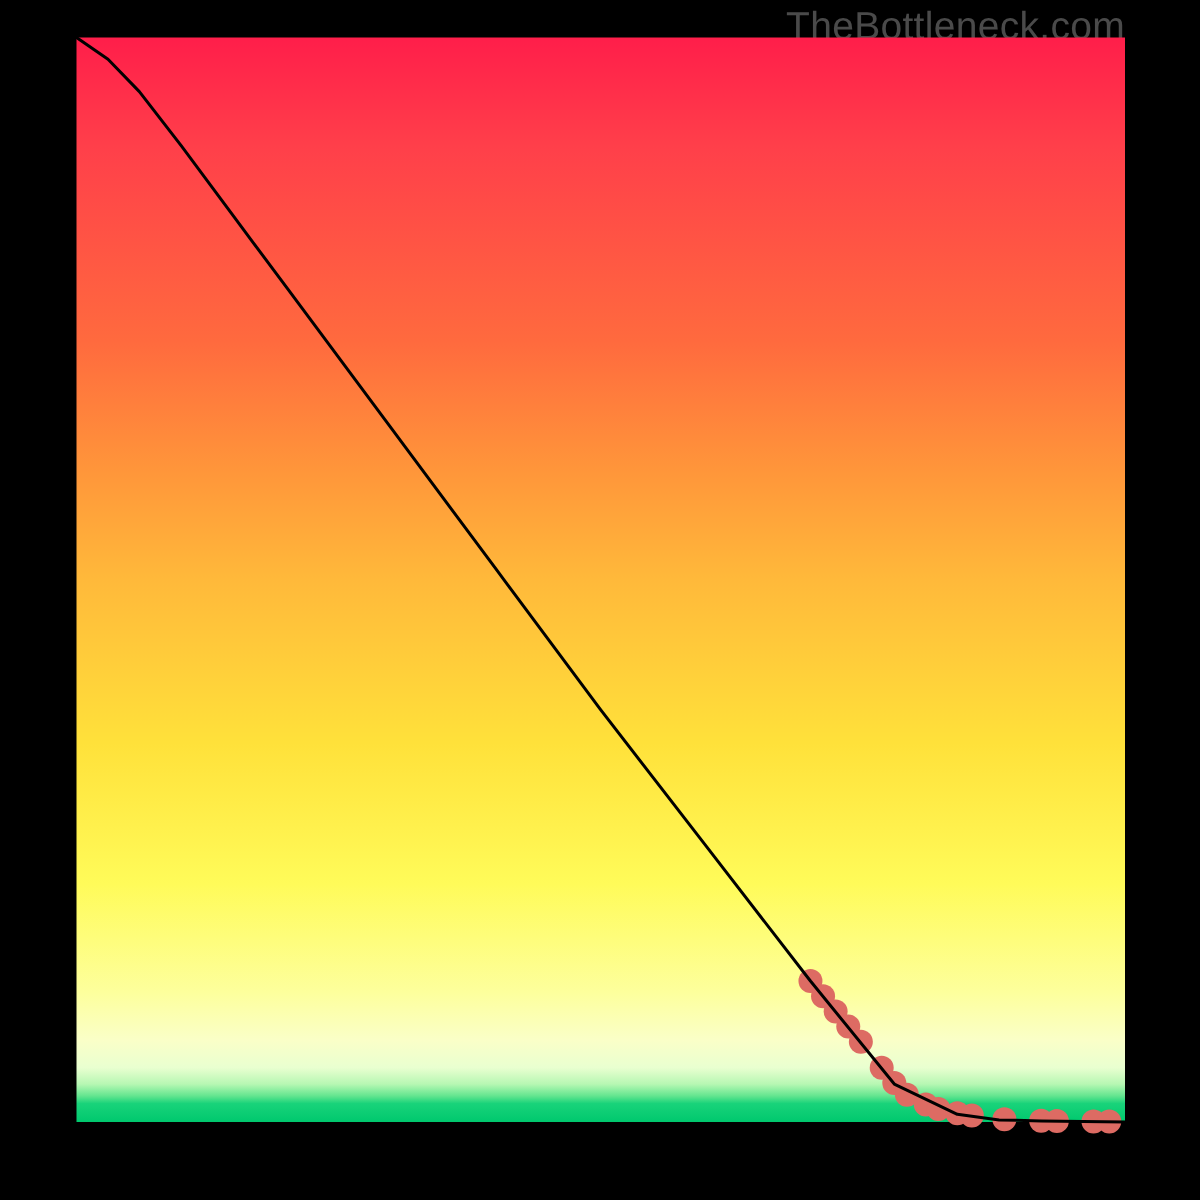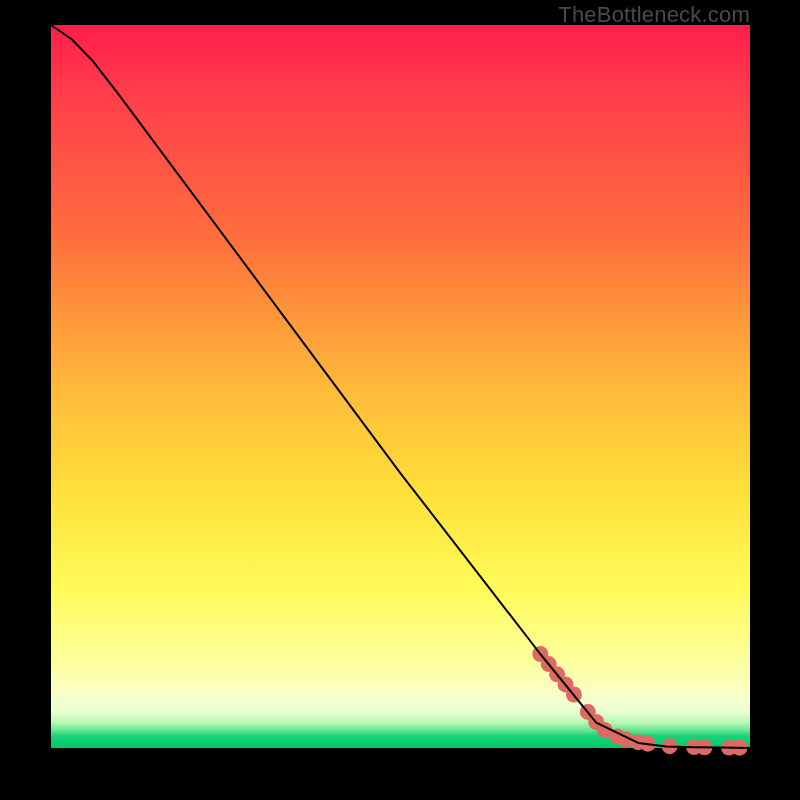--- a/index.html
+++ b/index.html
@@ -48,21 +48,21 @@
     top: 0;
     width: 699px;
     height: 723px;
     overflow: visible;
   }
   .watermark {
     position: absolute;
     top: 2px;
     right: 50px;
     color: #4a4a4a;
-    font-size: 22px;
+    font-size: 26px;
     font-weight: 500;
     letter-spacing: 0.2px;
     user-select: none;
   }
 </style>
 </head>
 <body>
 
 <div class="frame">
 

